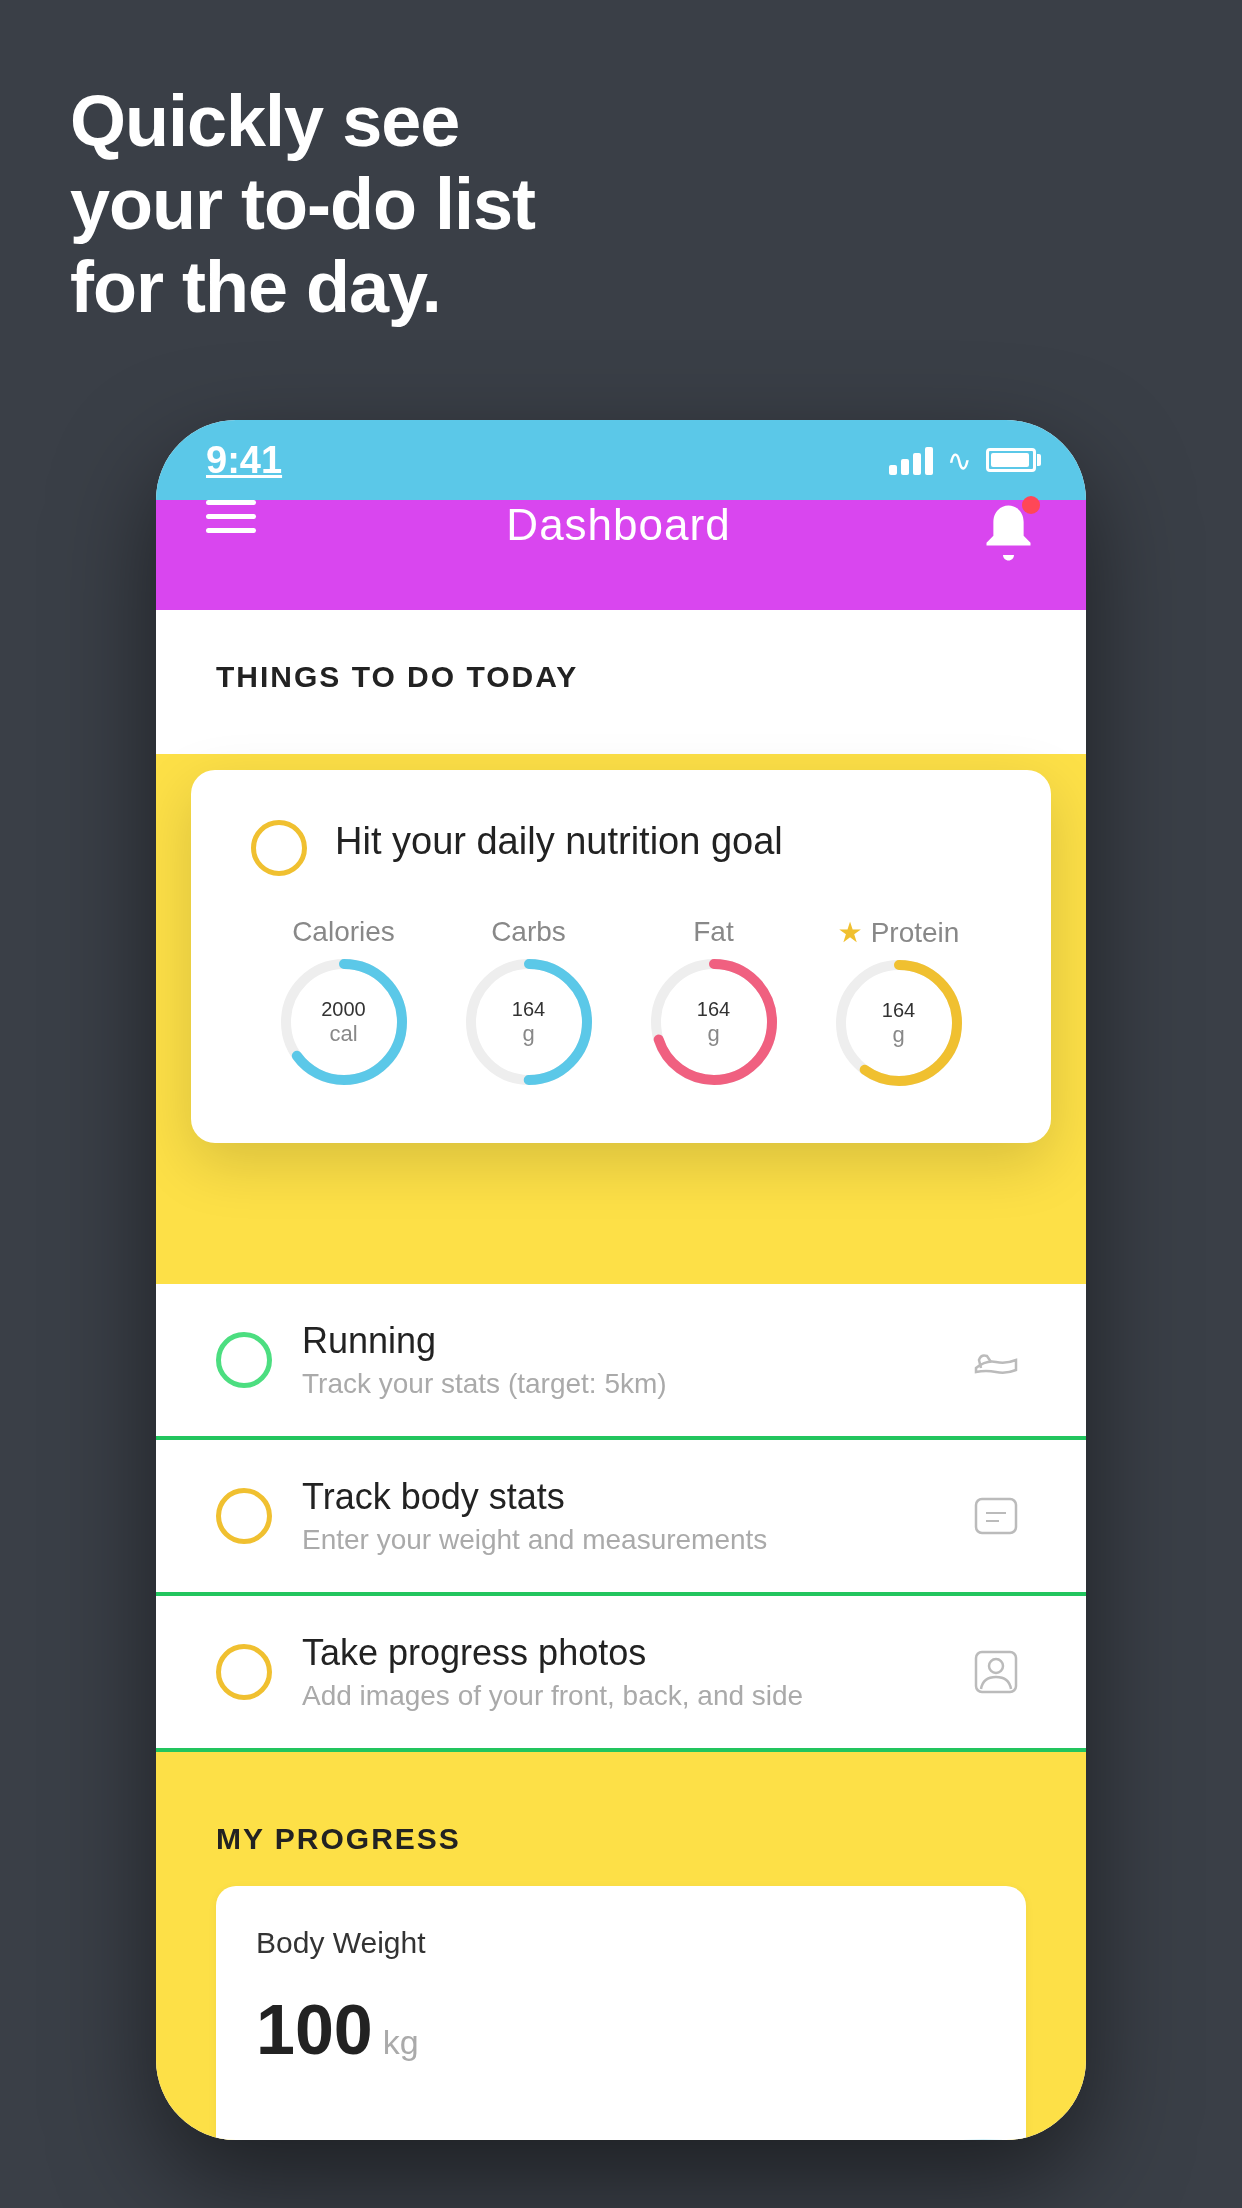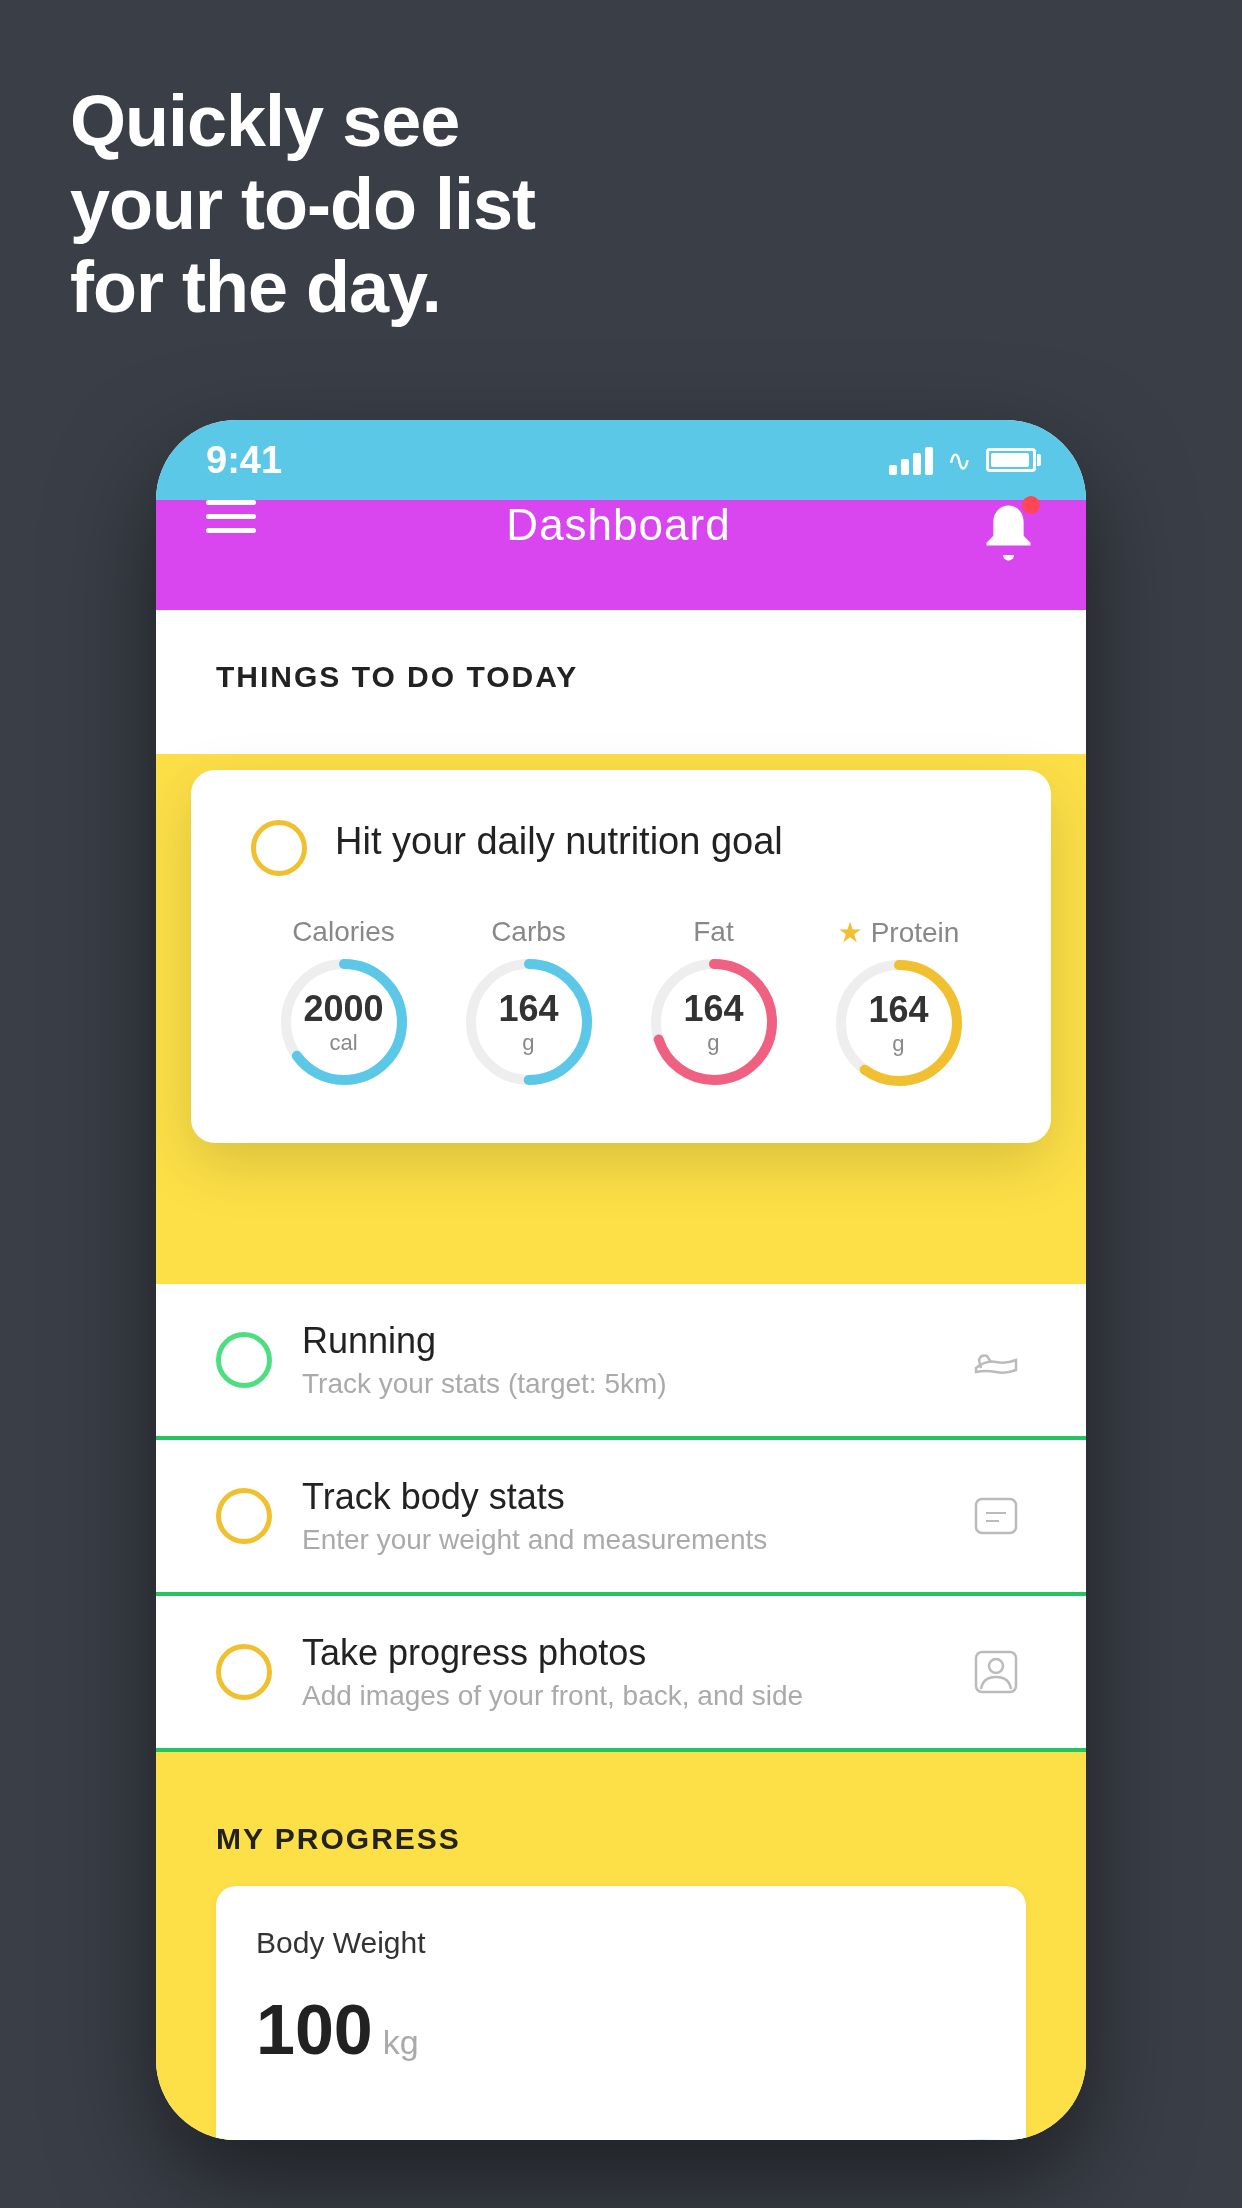--- a/index.html
+++ b/index.html
@@ -53,20 +53,21 @@
       display: flex;
       align-items: center;
       justify-content: space-between;
       padding: 0 50px;
     }
 
     .status-time {
       color: #fff;
       font-size: 38px;
       font-weight: 600;
+      text-decoration: underline;
     }
 
     .status-icons {
       display: flex;
       align-items: center;
       gap: 14px;
     }
 
     .signal-bars {
       display: flex;
@@ -299,22 +300,22 @@
     .circle-label {
       position: absolute;
       top: 50%;
       left: 50%;
       transform: translate(-50%, -50%);
       text-align: center;
       line-height: 1.2;
     }
 
     .circle-value {
-      font-size: 36px;
-      font-weight: 700;
+      font-size: 20px;
+      font-weight: 400;
       color: #333;
       display: block;
     }
 
     .circle-unit {
       font-size: 22px;
       color: #888;
     }
 
     

